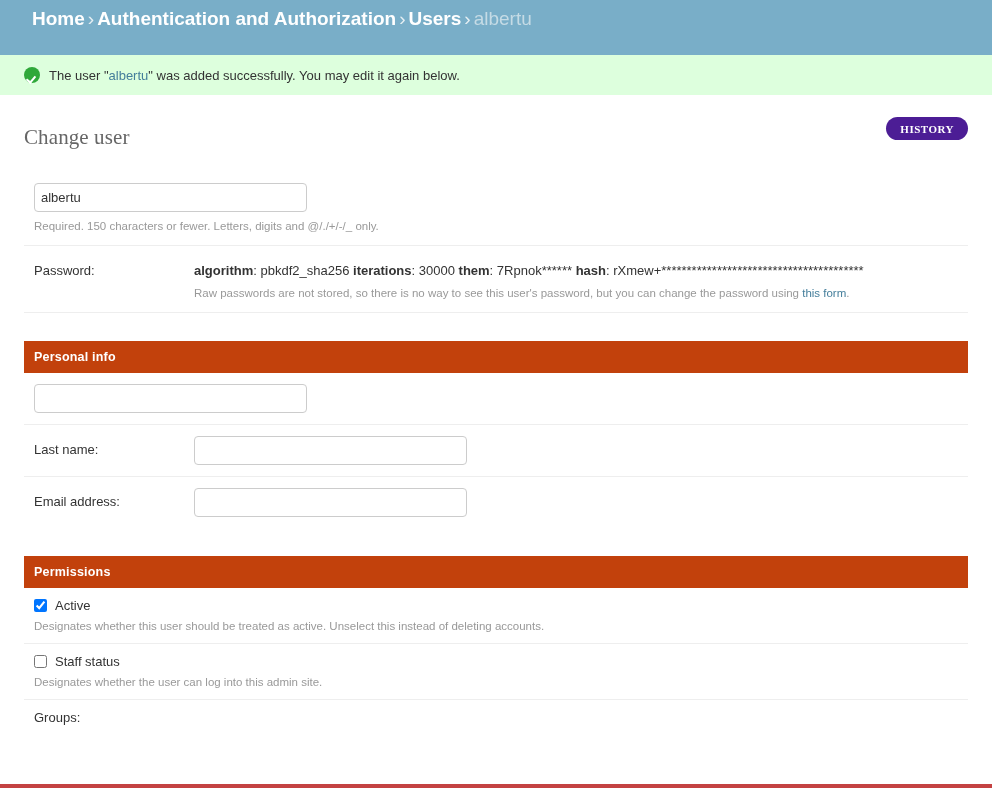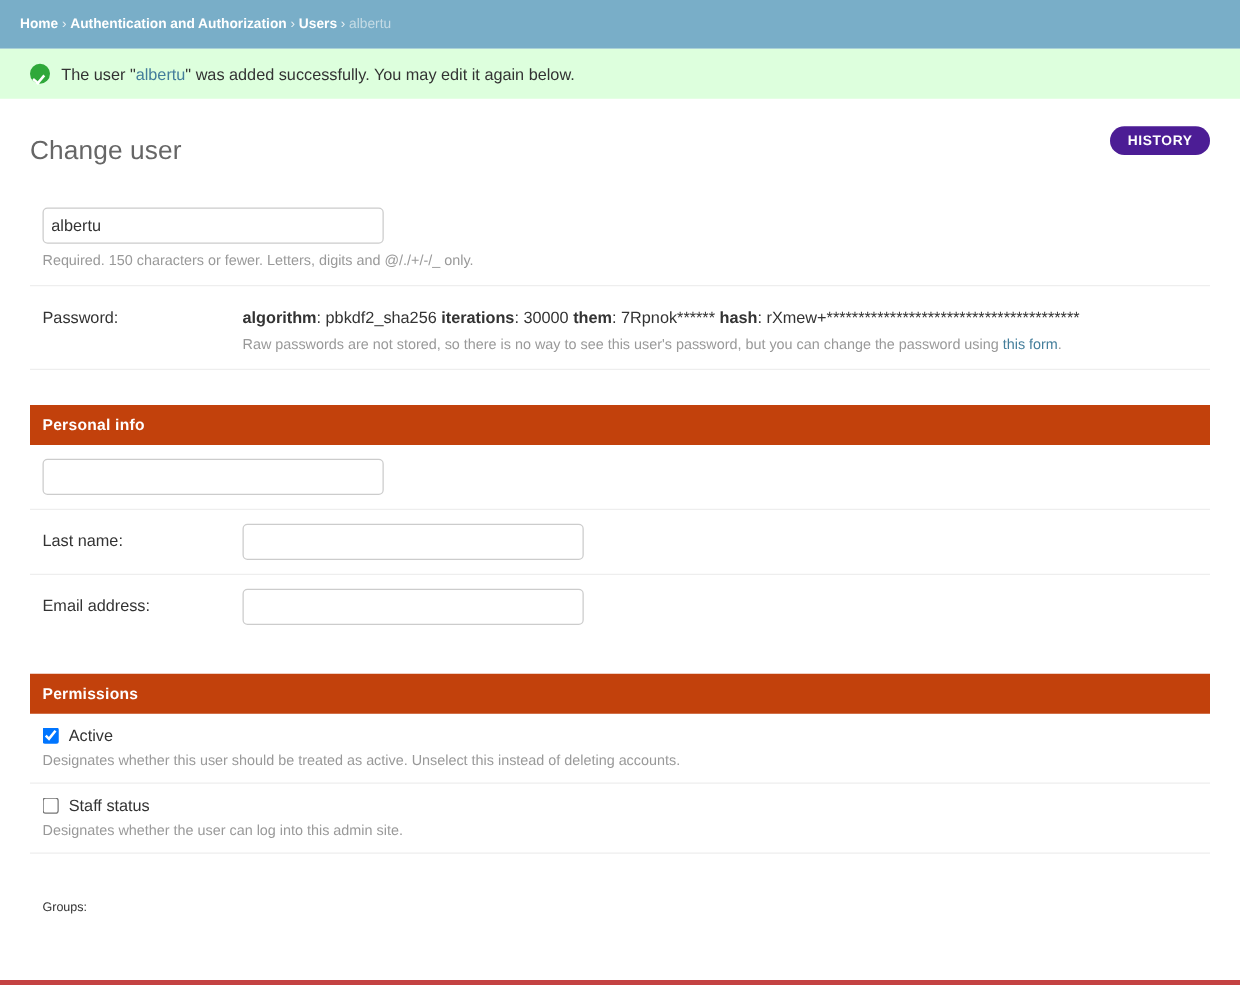--- a/index.html
+++ b/index.html
@@ -10,24 +10,24 @@
     font-family: "Liberation Sans", sans-serif;
     font-size: 13px;
     color: #333;
     overflow: hidden;
   }
 
   
   .breadcrumbs {
     background: #79aec8;
     color: #fff;
-    padding: 10px 24px 12px 16px;
-    font-size: 11px;
+    padding: 10px 24px 12px 32px;
+    font-size: 19px;
     font-weight: bold;
-    height: 39px;
+    height: 55px;
     line-height: 18px;
   }
   .breadcrumbs a {
     color: #fff;
     text-decoration: none;
   }
   .breadcrumbs .sep {
     font-weight: normal;
     color: #e6eff3;
     padding: 0 3px;
@@ -69,20 +69,21 @@
 
   
   #content {
     padding: 20px 24px 0 24px;
   }
   .title-row {
     display: flex;
     align-items: flex-start;
     justify-content: space-between;
     margin: 0 0 22px 0;
+    font-family: Liberation Serif, serif;
   }
   h1 {
     font-size: 21px;
     font-weight: normal;
     color: #666;
     margin: 10px 0 0 0;
     letter-spacing: 0.1px;
   }
   .object-tools {
     margin-top: 2px;
@@ -189,23 +190,22 @@
     color: #999;
   }
 
   .groups-row {
     padding: 10px 10px 0 10px;
     display: flex;
   }
   .groups-row .label-col {
     width: 160px;
     flex: 0 0 160px;
-    font-size: 10px;
-    color: #333;
-    margin-top: 28px;
+    font-size: 13px;
+    color: #333;
   }
 
   
   .bottom-edge {
     position: absolute;
     left: 0; right: 0;
     bottom: 0;
     height: 4px;
     background: #ba2121;
     opacity: 0.85;

